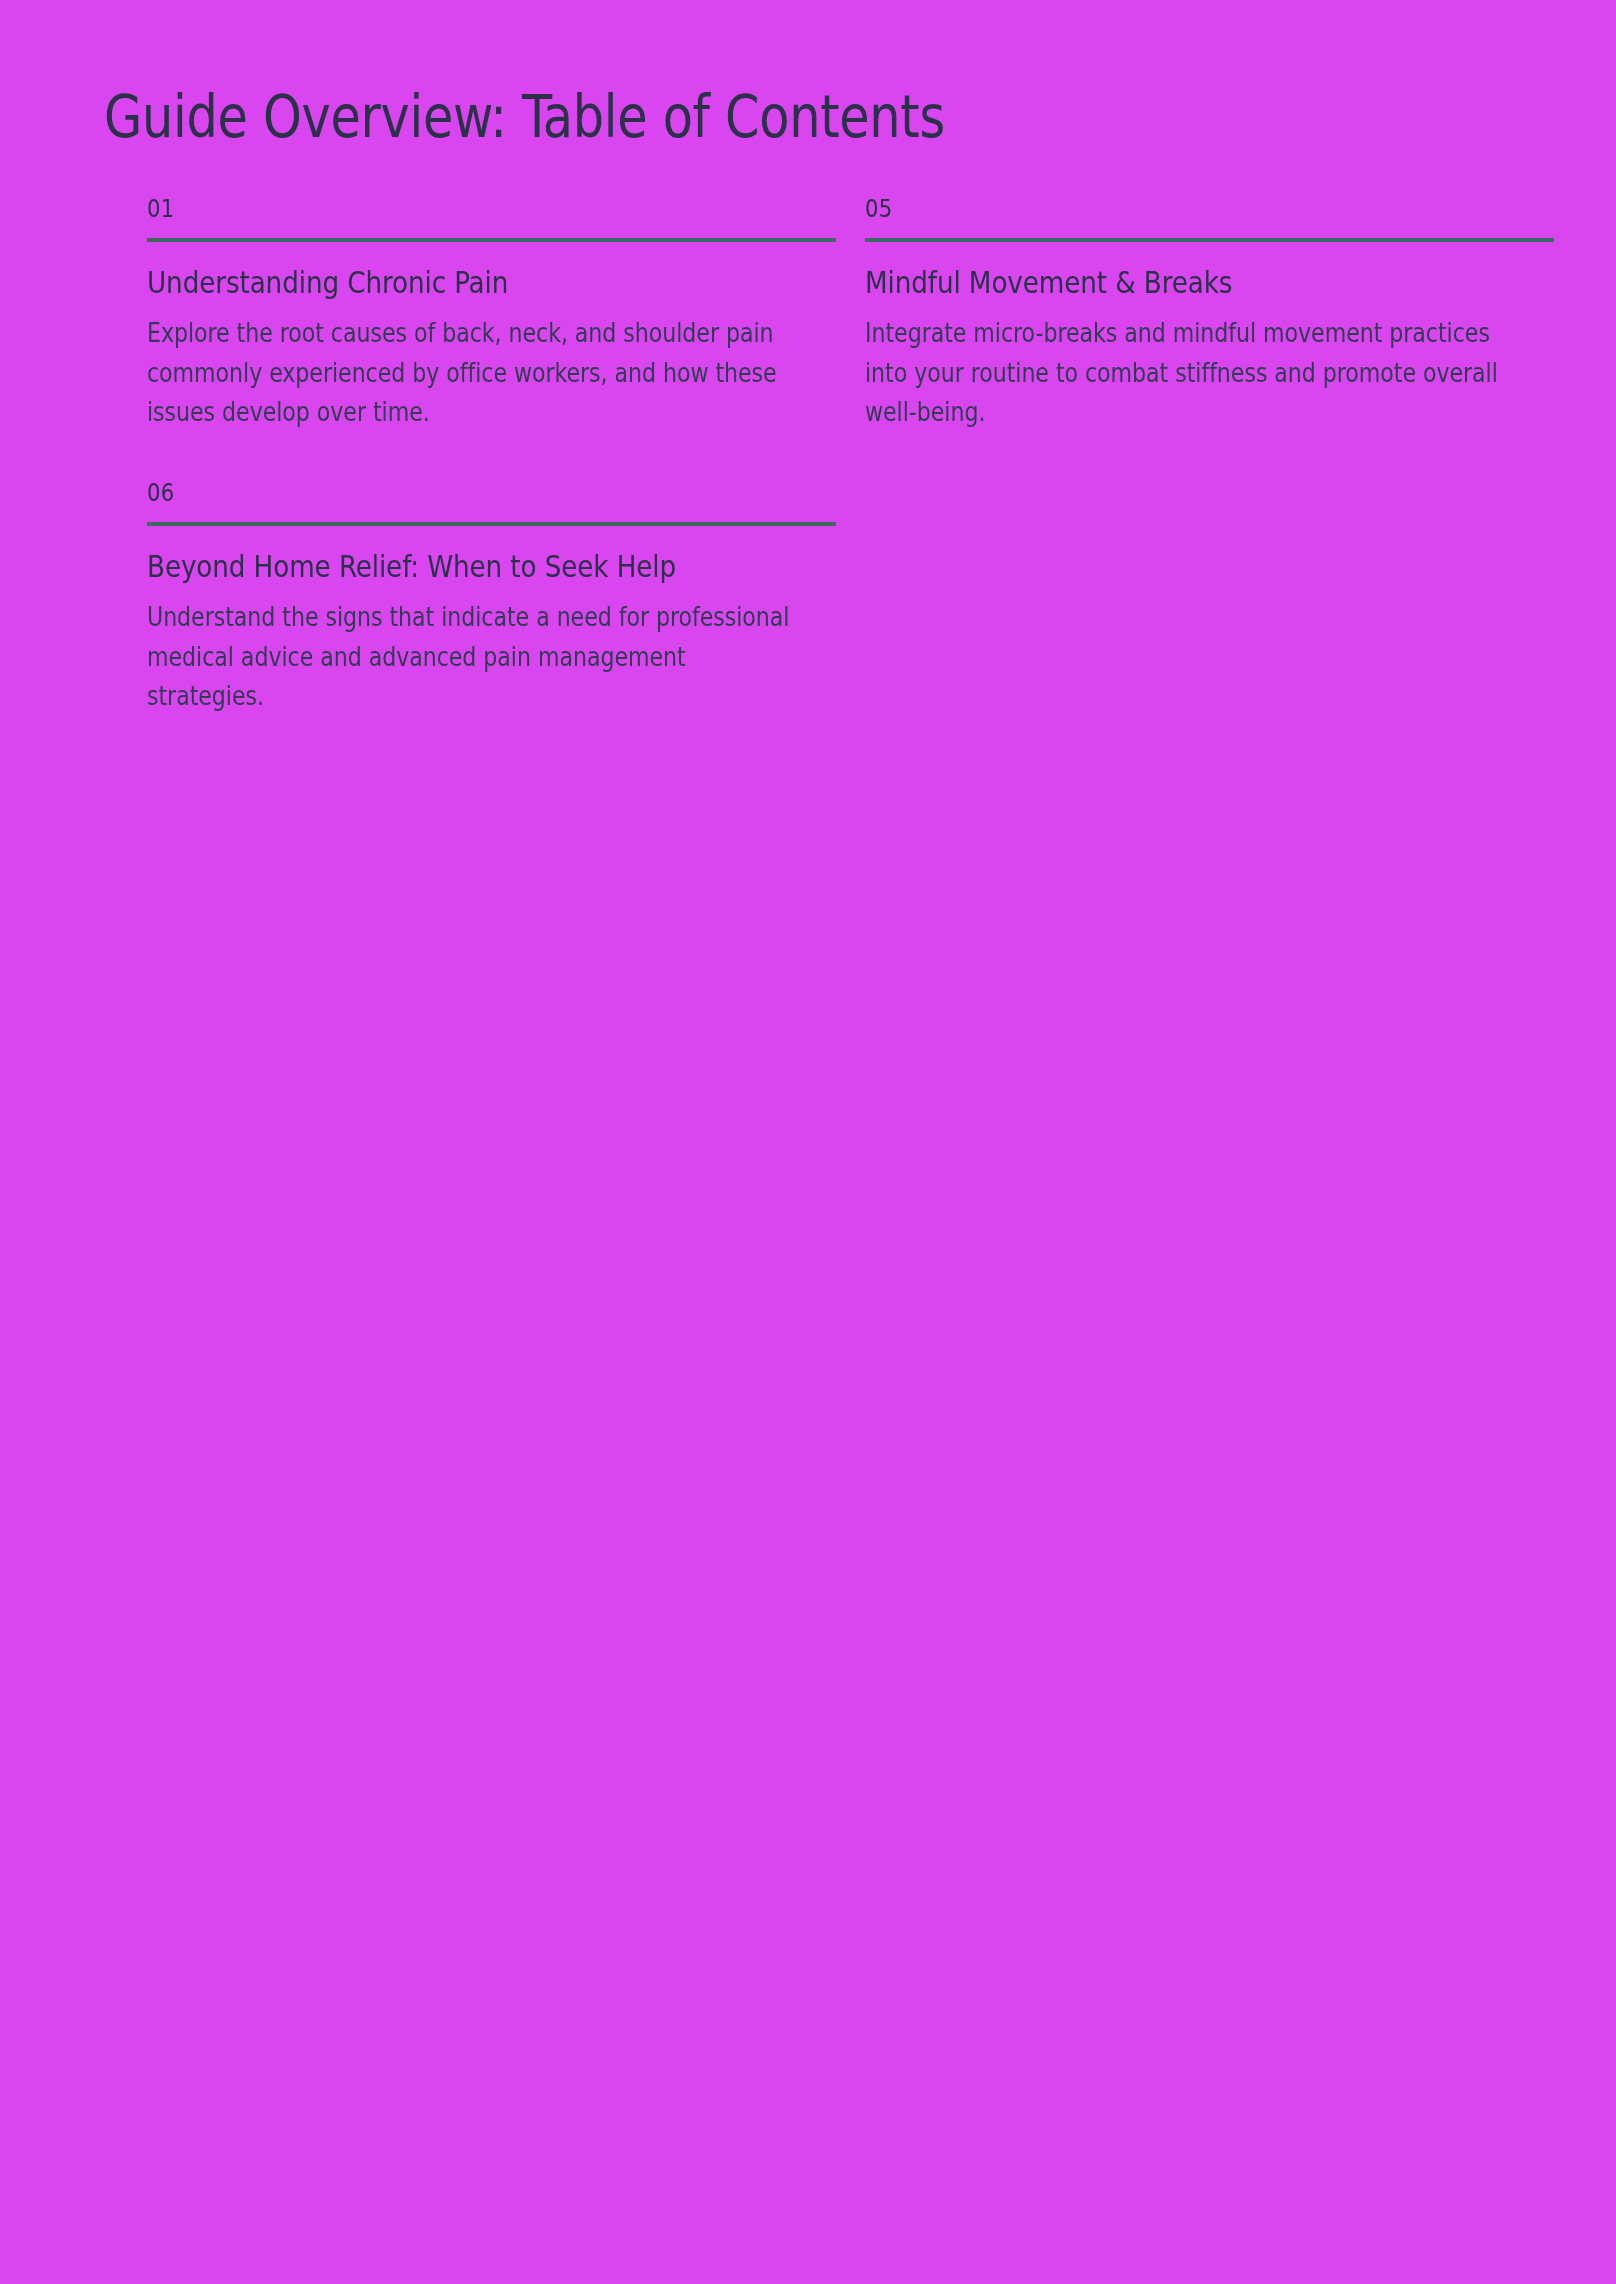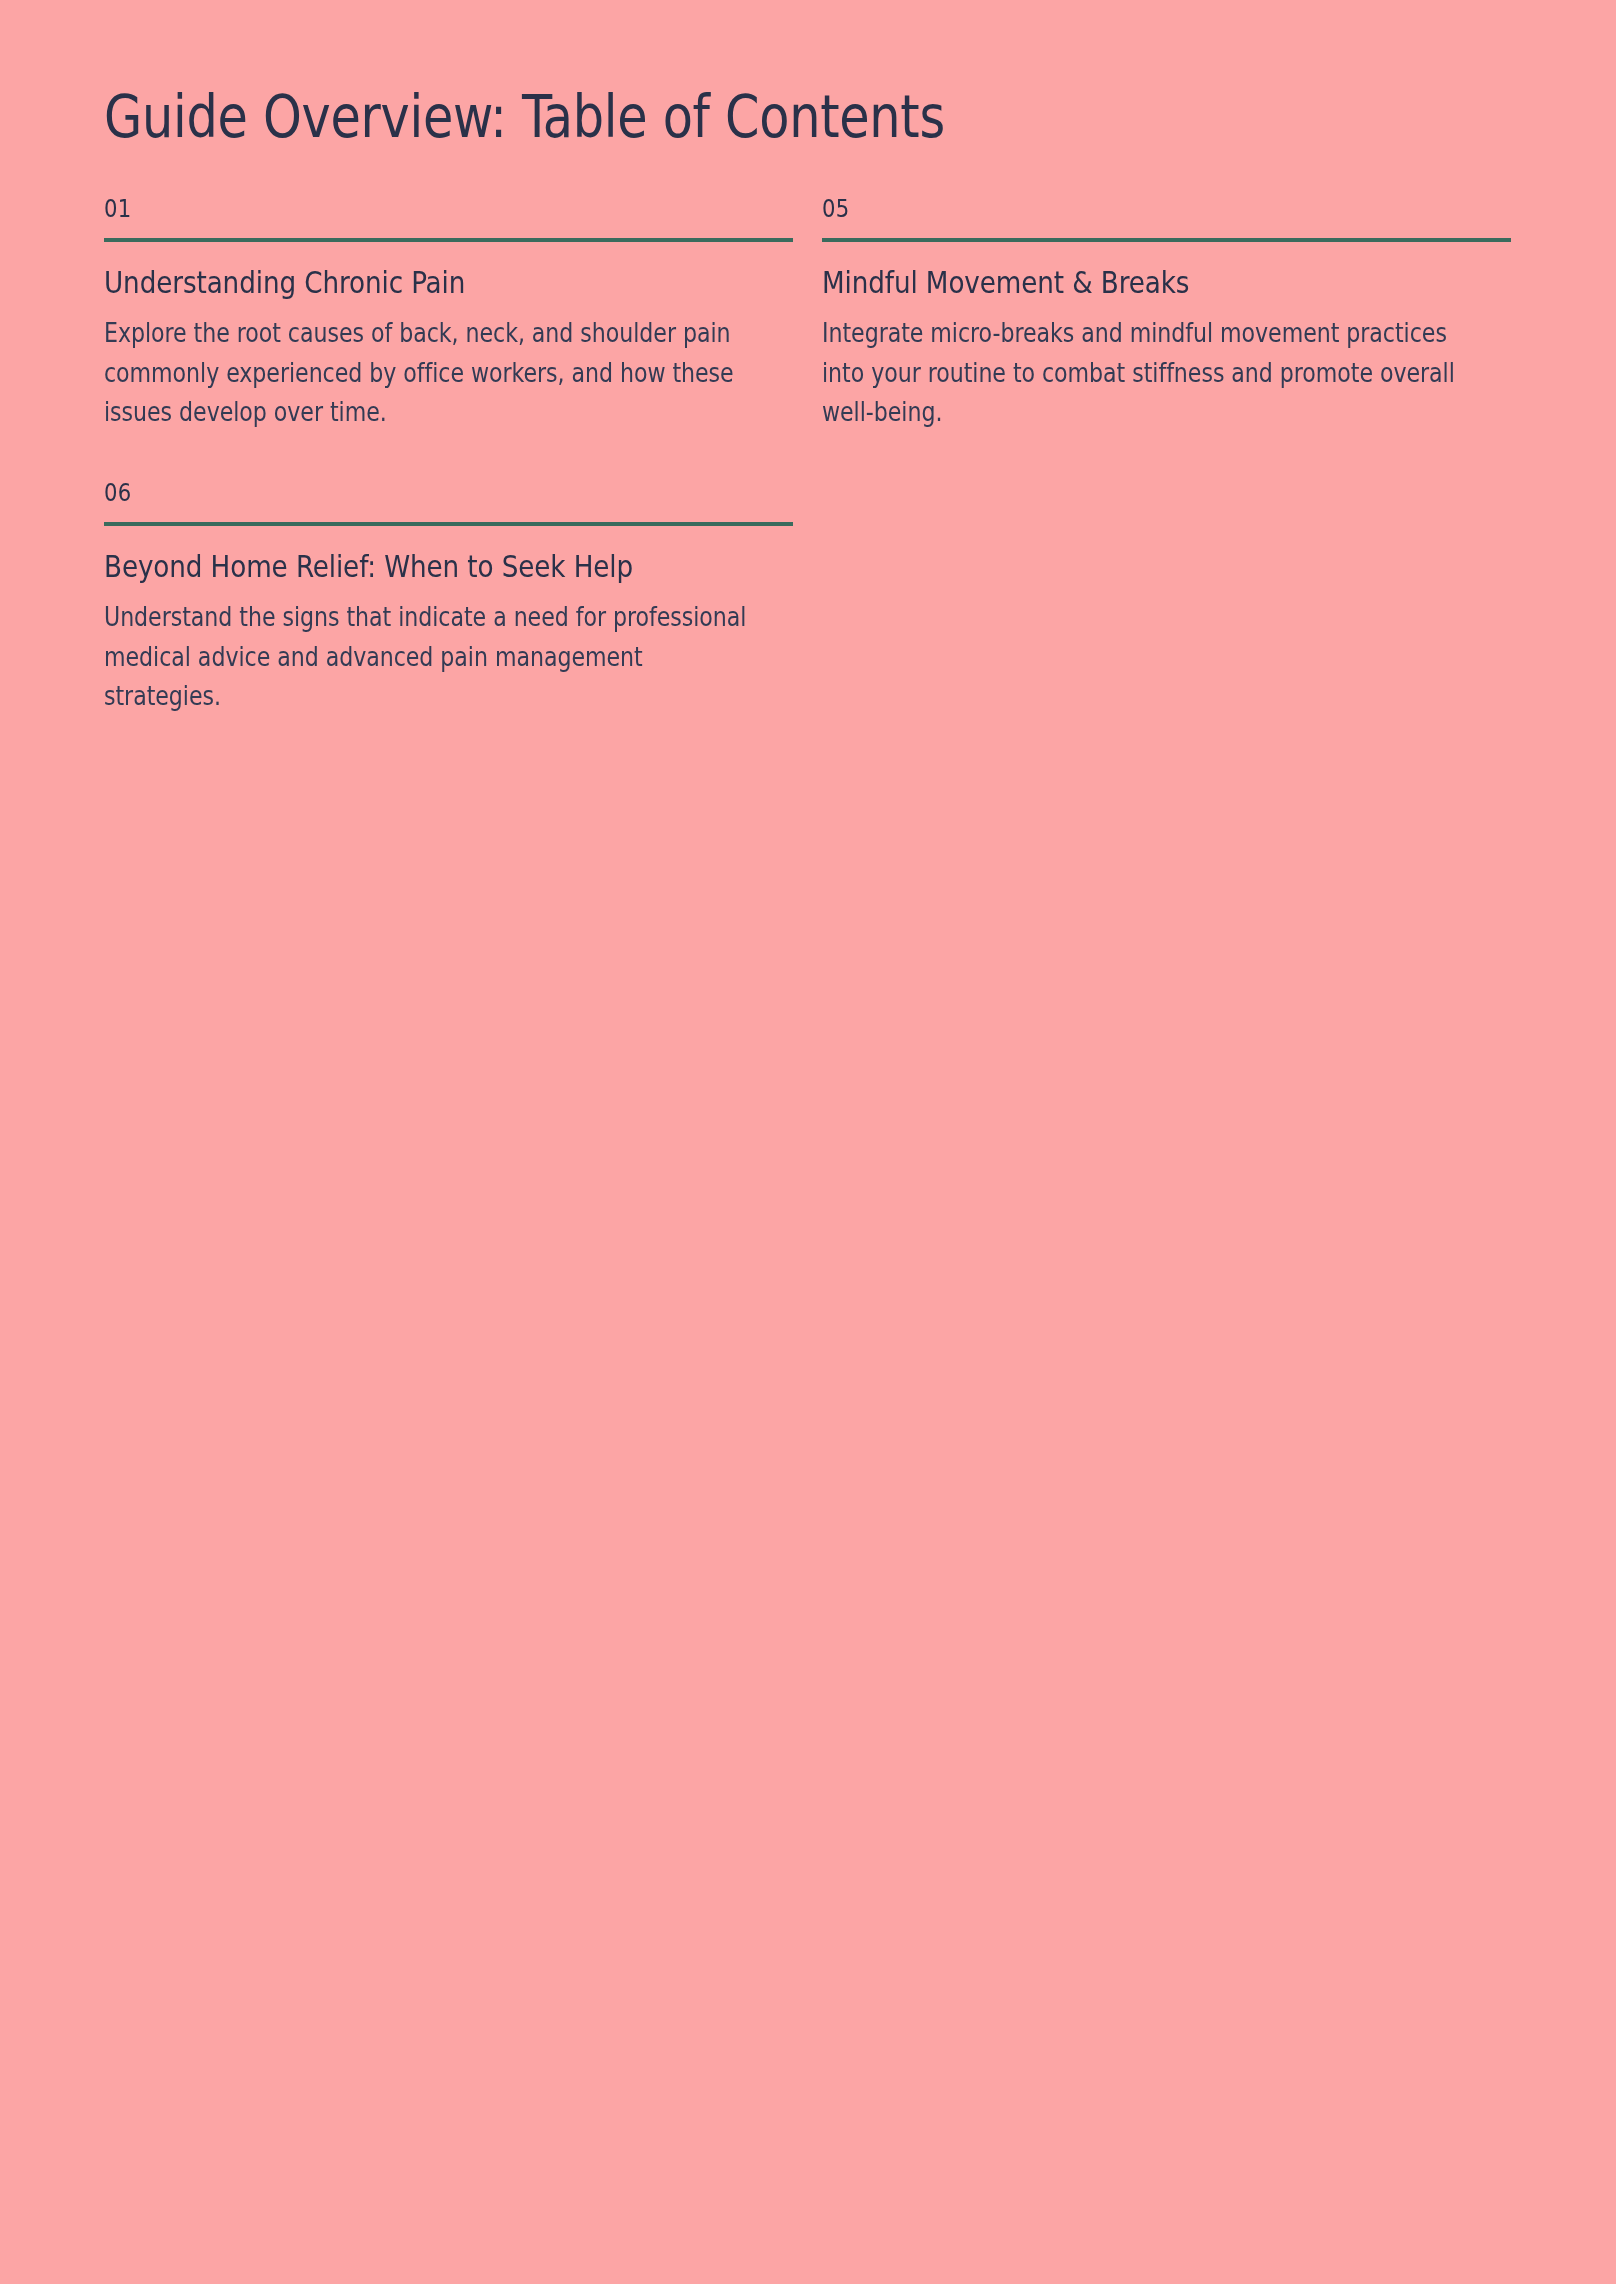--- a/index.html
+++ b/index.html
@@ -10,21 +10,21 @@
   body {
     width: 1616px;
     height: 2284px;
     font-family: "Liberation Sans", sans-serif;
     -webkit-font-smoothing: antialiased;
   }
   .page {
     position: relative;
     width: 1616px;
     height: 2284px;
-    background: #fca5a5;
+    background: #d946ef;
     box-sizing: border-box;
     padding: 12px;
     overflow: hidden;
   }
   .page-inner {
     position: absolute;
     left: 104px;
     top: 0;
     width: 1408px;
   }
@@ -45,20 +45,21 @@
     margin-top: 47px;
     display: grid;
     grid-template-columns: 689px 689px;
     column-gap: 29px;
     row-gap: 0;
   }
   .toc-item {
     width: 689px;
     box-sizing: border-box;
     padding-bottom: 0;
+    margin-left: 43px;
   }
   .toc-item.row-1 { margin-bottom: 47px; }
   .toc-item.row-2 { margin-bottom: 50px; }
   .item-number {
     font-family: "DejaVu Sans Condensed", "Liberation Sans Narrow", "Liberation Sans", sans-serif;
     font-size: 25px;
     font-weight: 400;
     line-height: 1.0;
     color: #2a3149;
     letter-spacing: 0.3px;

